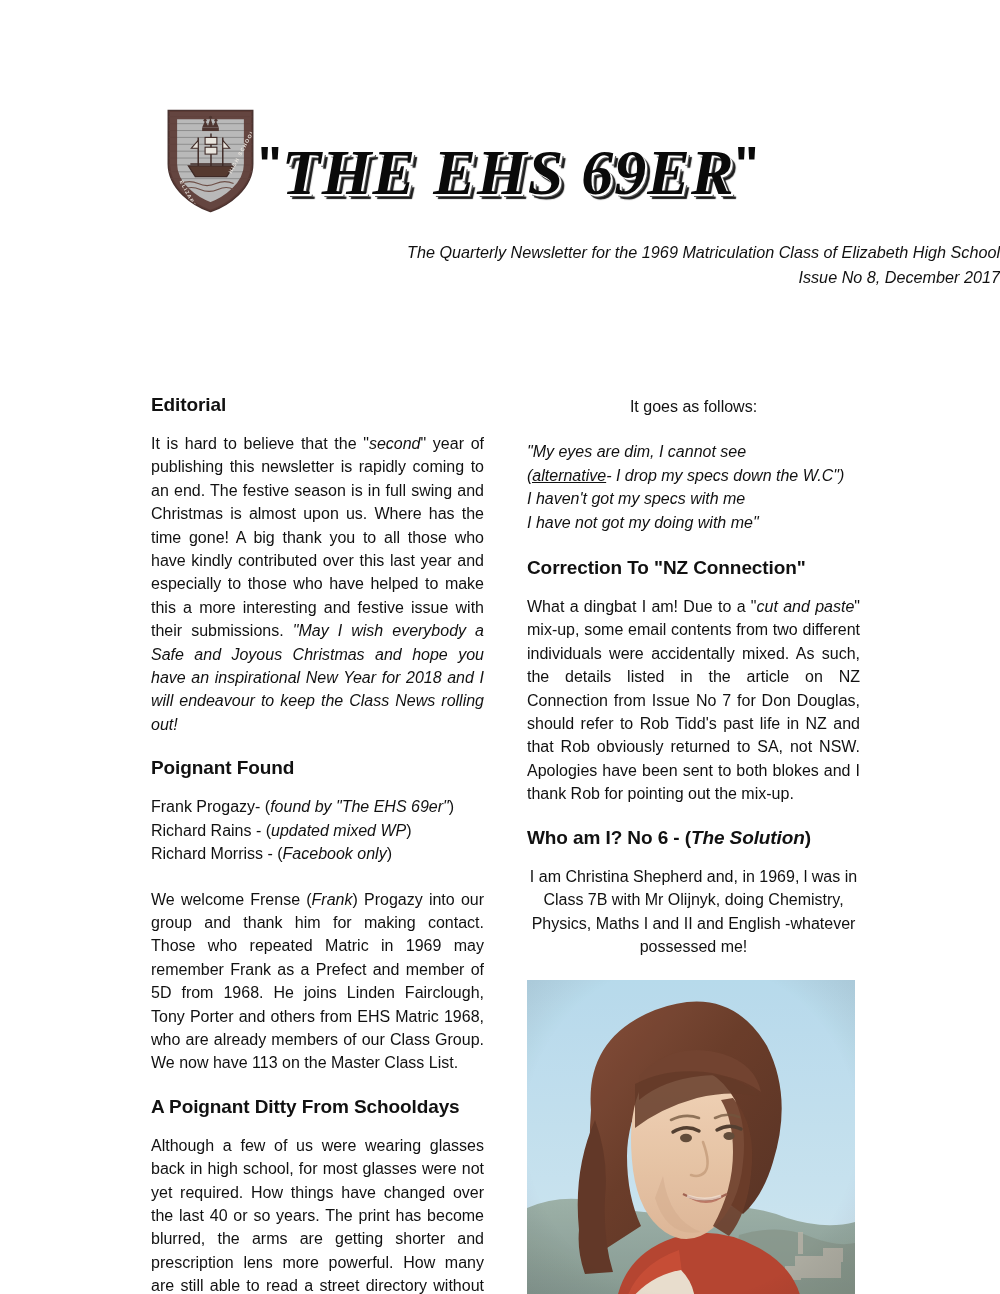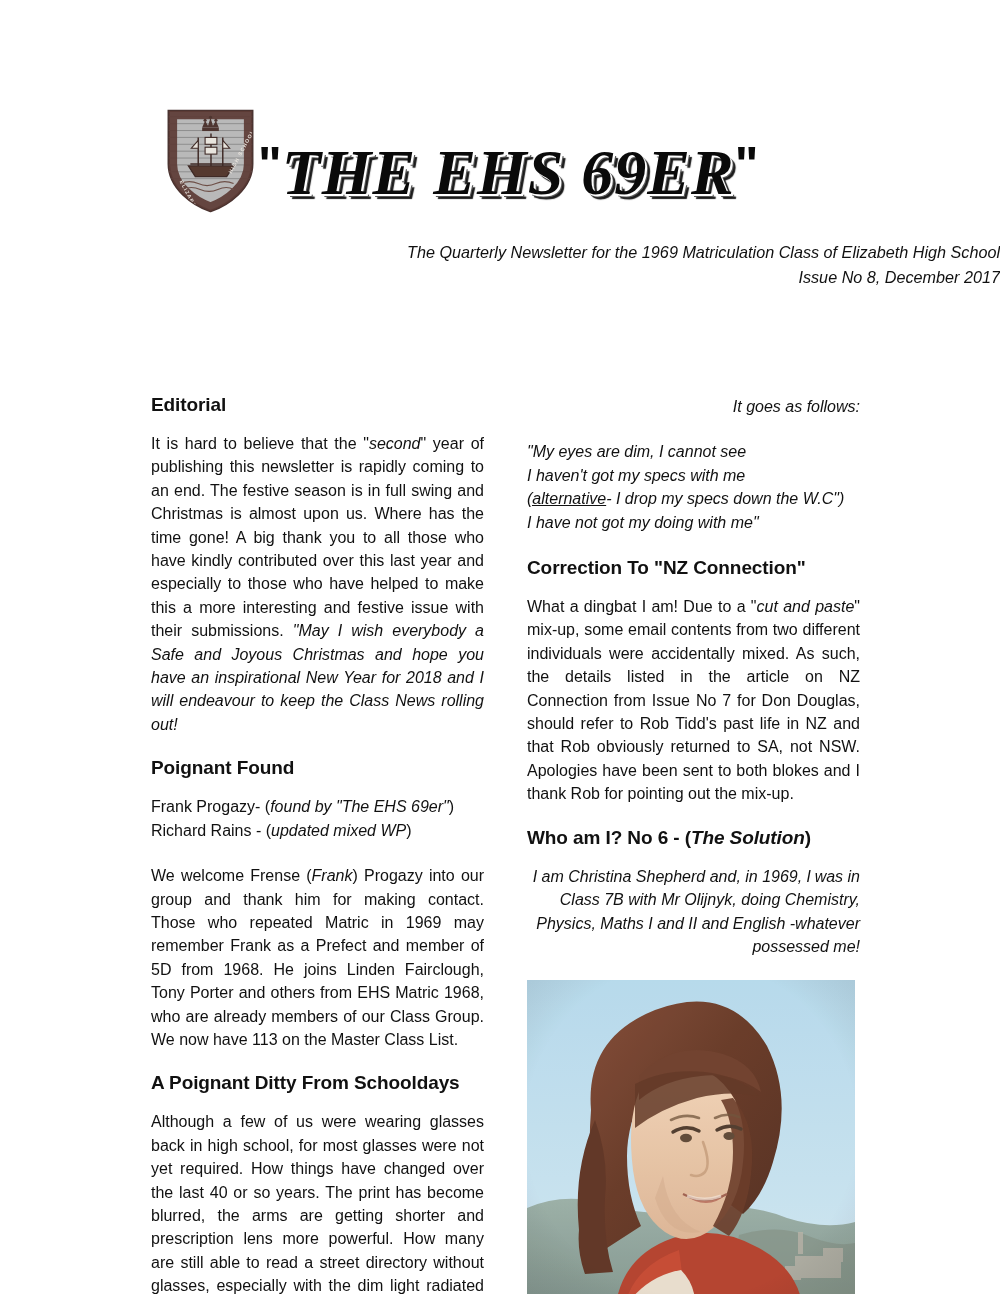--- a/index.html
+++ b/index.html
@@ -84,21 +84,21 @@
 
   p.body {
     font-size:16px;
     line-height:23.4px;
     margin:0 0 22px 0;
     text-align:justify;
     text-justify:inter-word;
     hyphens:none;
   }
   p.body.last { margin-bottom:0; }
-  p.nojust { text-align:right;font-style:italic; }
+  p.nojust { text-align:center; }
 
   .verse {
     font-size:16px;
     line-height:23.4px;
     font-style:italic;
     margin:0 0 24px 0;
   }
   .verse .u { text-decoration:underline; }
 
   .listblock {
@@ -212,37 +212,38 @@
 
       <h2 class="sect">Editorial</h2>
 
       <p class="body"><span>It is hard to believe that the "</span><em class="i">second</em><span>" year of publishing this newsletter is rapidly coming to an end. The festive season is in full swing and Christmas is almost upon us. Where has the time gone! A big thank you to all those who have kindly contributed over this last year and especially to those who have helped to make this a more interesting and festive issue with their submissions.   </span><em class="i">"May I wish everybody a Safe and Joyous Christmas and hope you have an inspirational New Year for 2018 and I will endeavour to keep the Class News rolling out!</em></p>
 
       <h2 class="sect">Poignant Found</h2>
 
       <div class="listblock">
         <div><span>Frank Progazy- (</span><em class="i">found by "The EHS 69er"</em><span>)</span></div>
         <div><span>Richard Rains - (</span><em class="i">updated mixed WP</em><span>)</span></div>
+        <div><span>Richard Morriss - (</span><em class="i">Facebook only</em><span>)</span></div>
       </div>
 
       <p class="body"><span>We welcome Frense (</span><em class="i">Frank</em><span>) Progazy into our group and thank him for making contact. Those who repeated Matric in 1969 may remember Frank as a Prefect and member of 5D from 1968. He joins Linden Fairclough, Tony Porter and others from EHS Matric 1968, who are already members of our Class Group. We now have 113 on the Master Class List.</span></p>
 
       <h2 class="sect">A Poignant Ditty From Schooldays</h2>
 
       <p class="body last">Although a few of us were wearing glasses back in high school, for most glasses were not yet required. How things have changed over the last 40 or so years. The print has become blurred, the arms are getting shorter and prescription lens more powerful. How many are still able to read a street directory without glasses, especially with the dim light radiated by the car's interior light at night? So it is time to remember a little "ditty" some of us may have sung back then in 1969 on school camps.</p>
     </div>
 
     <div class="col right">
 
       <p class="body nojust">It goes as follows:</p>
 
       <div class="verse">
         <div>"My eyes are dim, I cannot see</div>
+        <div><span class="u">(alternative</span><span>- I drop my specs down the W.C")</span></div>
         <div>I haven't got my specs with me</div>
-        <div><span class="u">(alternative</span><span>- I drop my specs down the W.C")</span></div>
         <div>I have not got my doing with me"</div>
       </div>
 
       <h2 class="sect">Correction To "NZ  Connection"</h2>
 
       <p class="body"><span>What a dingbat I am! Due to a "</span><em class="i">cut and paste</em><span>" mix-up, some email contents from two different individuals were accidentally mixed. As such, the details listed in the article on NZ Connection from Issue No 7 for Don Douglas, should refer to Rob Tidd's past life in NZ and that Rob obviously returned to SA, not NSW. Apologies have been sent to both blokes and I thank Rob for pointing out the mix-up.</span></p>
 
       <h2 class="sect"><span>Who am I?  No 6 - (</span><span class="bi">The Solution</span><span>)</span></h2>
 
       <p class="body nojust">I am Christina Shepherd and, in 1969, l was in Class 7B with Mr Olijnyk, doing Chemistry, Physics, Maths I and II and English -whatever possessed me!</p>

